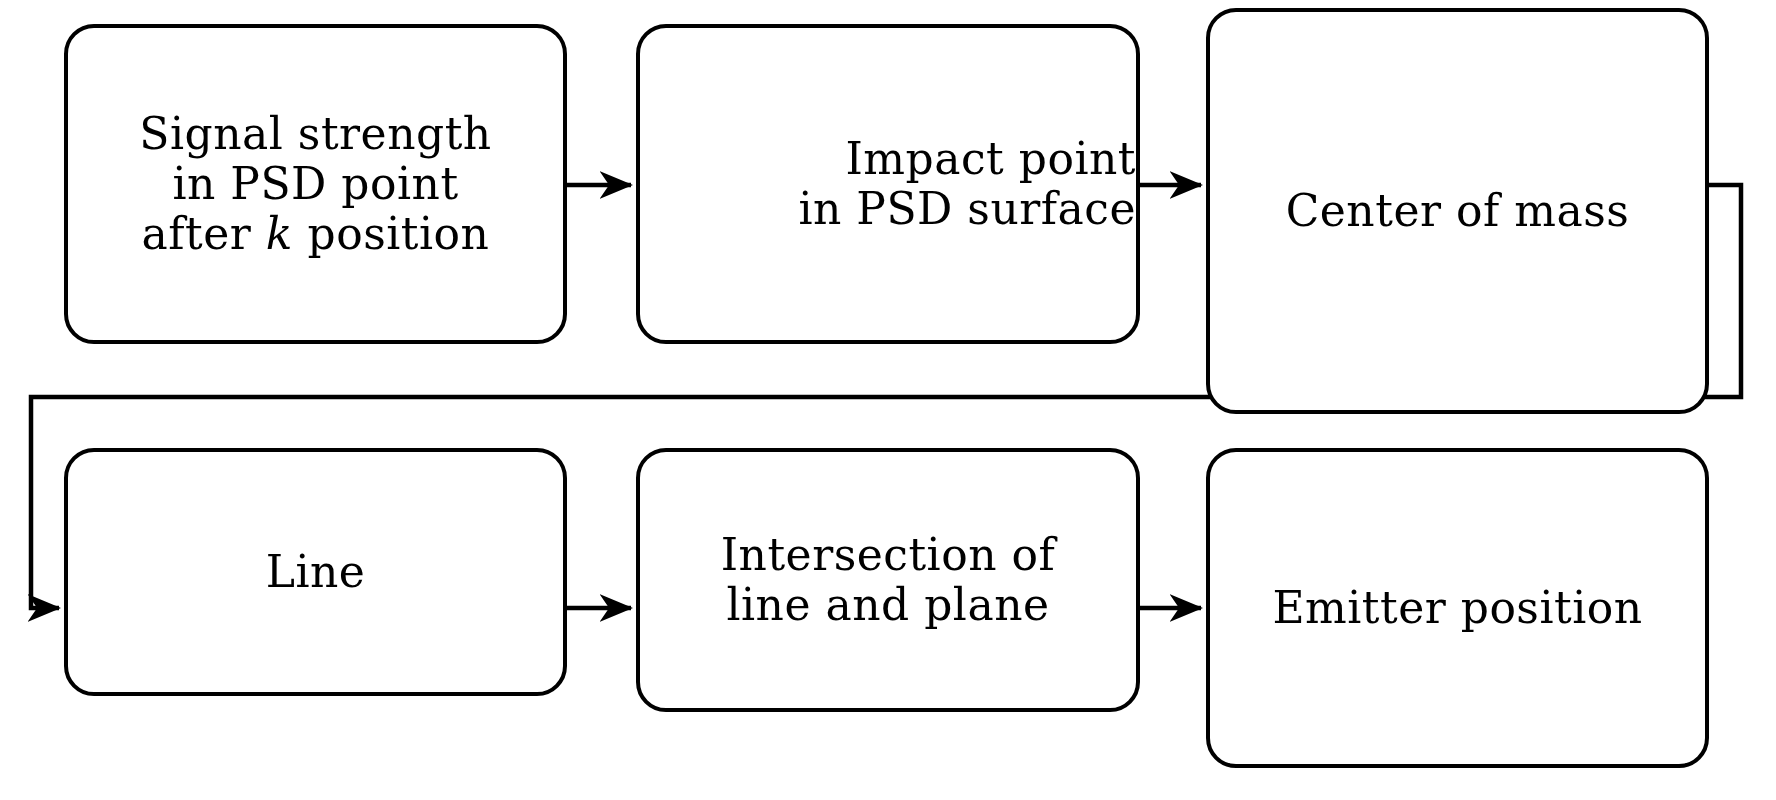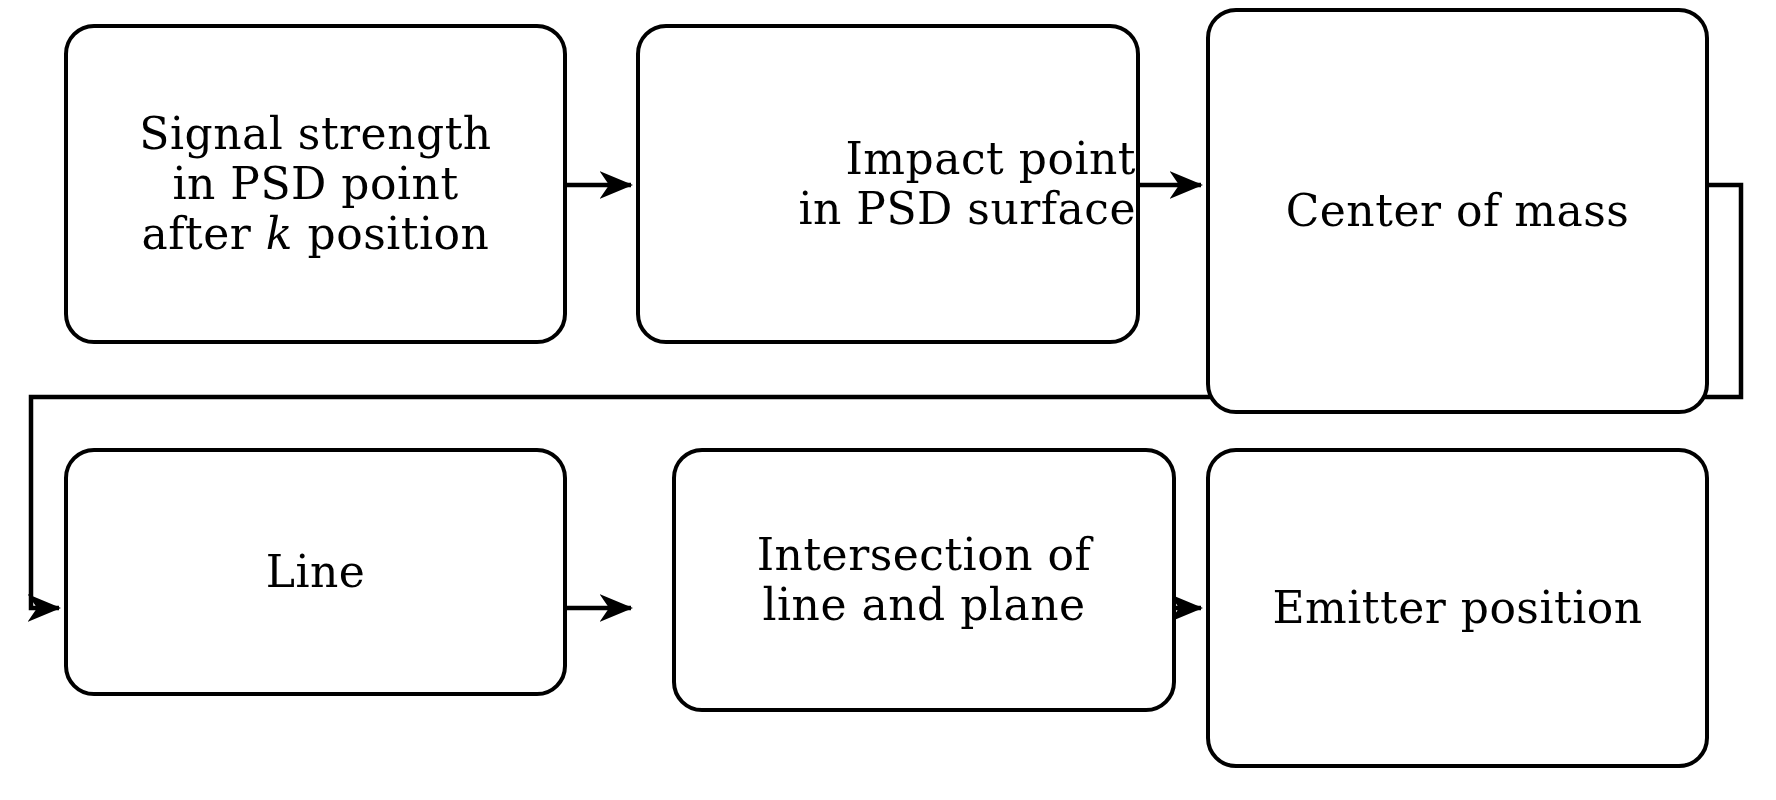--- a/index.html
+++ b/index.html
@@ -42,21 +42,21 @@
     letter-spacing:0.5px;
   }
   .node .ln{white-space:nowrap;}
   .ital{font-style:italic;}
   
   .n1{left:64px;  top:24px;  width:503px; height:320px;}
   .n2{left:636px; top:24px;  width:504px; height:320px;align-items:flex-end;}
   .n3{left:1206px;top:8px;  width:503px; height:406px;}
   
   .n4{left:64px;  top:448px; width:503px; height:248px;}
-  .n5{left:672px; top:448px; width:504px; height:264px;}
+  .n5{left:636px; top:448px; width:504px; height:264px;}
   .n6{left:1206px;top:448px; width:503px; height:320px;}
 </style>
 </head>
 <body>
 
 <div class="canvas">
 
   <svg class="edges-svg" viewBox="0 0 1776 800" aria-hidden="true">
     <defs>
       <marker id="arrow" viewBox="0 0 12 10" refX="11.2" refY="5" markerWidth="7.5" markerHeight="6.3" orient="auto-start-reverse">

